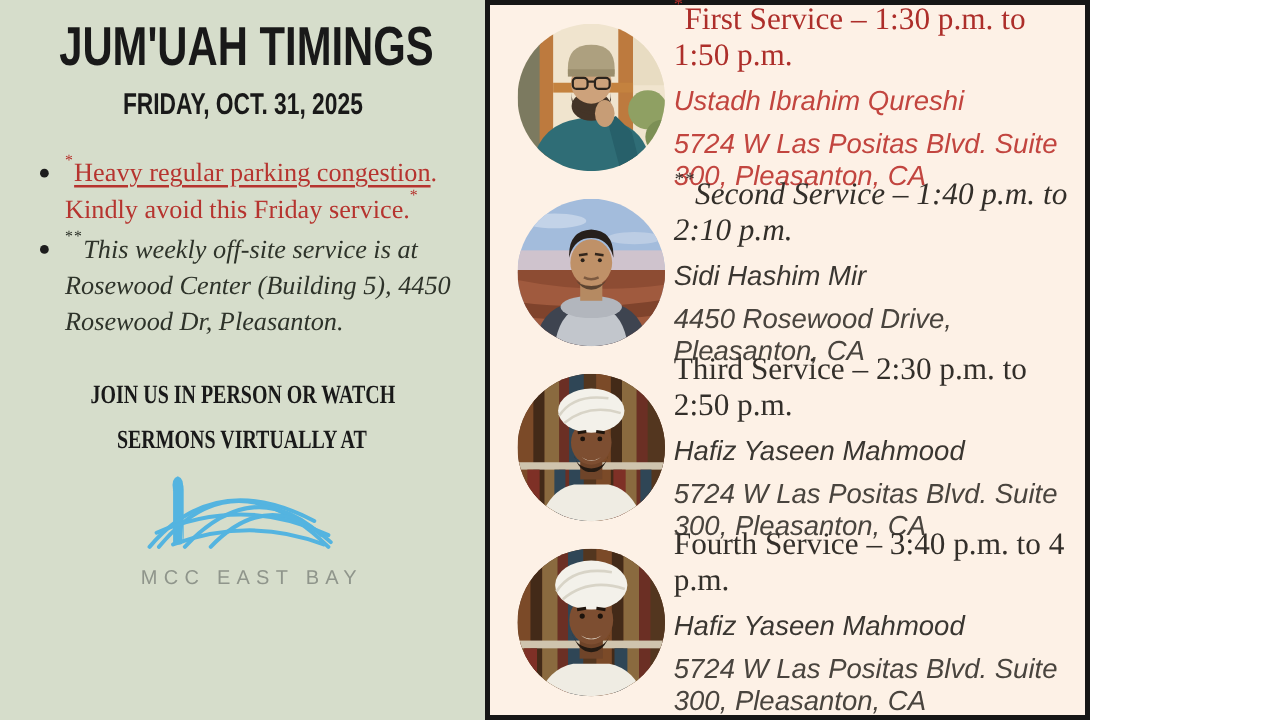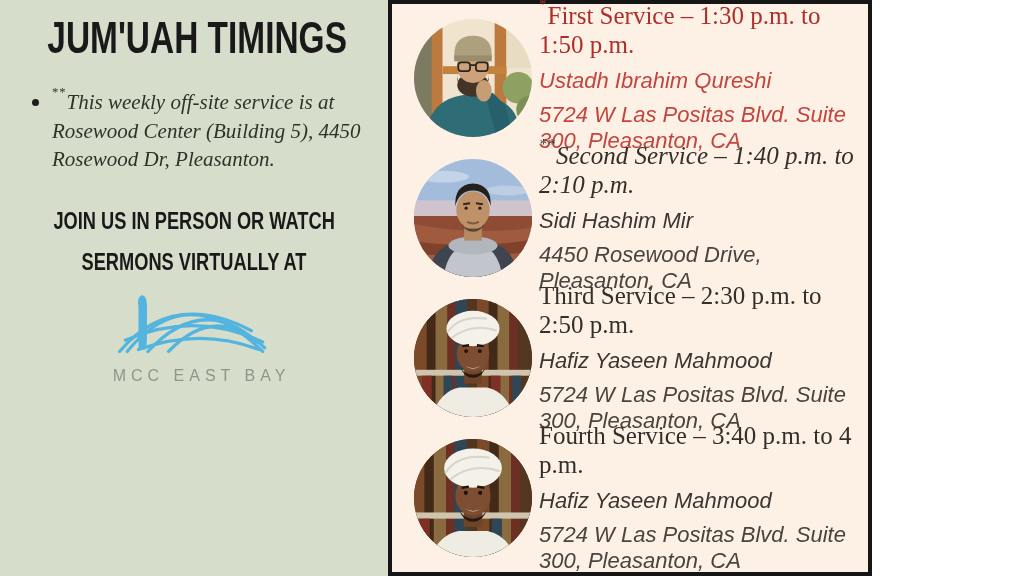--- a/index.html
+++ b/index.html
@@ -13,21 +13,21 @@
   .flyer-title { margin-top:14px; font-size:44px; font-weight:bold; color:#191919; letter-spacing:0px; line-height:1.1; }
   .flyer-date { margin-top:8px; font-size:24px; font-weight:bold; color:#191919; }
   .notes { margin:26px 18px 0 30px; text-align:left; list-style:none; }
   .notes li { position:relative; padding-left:22px; font-family:"Liberation Serif", serif; font-size:21px; line-height:1.36; margin-bottom:4px; }
   .notes li .dot { position:absolute; left:2px; top:11px; width:7px; height:7px; border-radius:50%; background:#1d1d1d; }
   .note-red { color:#b6342f; }
   .note-red u { text-decoration-thickness:1.5px; text-underline-offset:3px; }
   .note-dark { color:#2e332a; }
   .note-dark em { font-style:italic; }
   sup.mark { font-size:0.60em; position:relative; top:-0.45em; letter-spacing:1px; }
-  .join-block { margin-top:26px; font-size:24px; font-weight:bold; color:#191919; line-height:1.72; }
+  .join-block { margin-top:26px; font-size:21px; font-weight:bold; color:#191919; line-height:1.72;font-family:Liberation Serif, serif; }
   .join-underline { border-bottom:3px solid #191919; padding-bottom:1px; }
   .logo-block { margin-top:10px; }
   .logo-text { margin-top:2px; font-size:16px; letter-spacing:5px; color:#8f958b;padding-left:15px; }
 
   
   .services-panel { width:636px; height:576px; background:#fdf1e6; border:4px solid #161616; display:flex; flex-direction:column; justify-content:space-evenly; padding:4px 0 4px 22px; }
   .service-row { display:flex; align-items:center; gap:7px; height:140px; }
   .avatar { width:118px; height:118px; border-radius:50%; overflow:hidden; flex:0 0 118px; }
   .svc-text { flex:1; padding-right:10px; }
   .svc-title { font-family:"Liberation Serif", serif; font-size:25px; margin-bottom:9px; }
@@ -40,22 +40,27 @@
   .row-dark .svc-address { color:#49443e; }
   .row-italic .svc-title, .row-italic .svc-name { font-style:italic; }
 </style>
 </head>
 <body>
 
 <div class="canvas">
 
   <aside class="left-panel">
     <h1 class="flyer-title"><span class="cond">JUM'UAH TIMINGS</span></h1>
+    <div class="flyer-date"><span class="cond">FRIDAY, OCT. 31, 2025</span></div>
 
     <ul class="notes">
+      <li class="note-red">
+        <span class="dot"></span>
+        <sup class="mark">*</sup><u>Heavy regular parking congestion</u><span>. Kindly avoid this Friday service.</span><sup class="mark">*</sup>
+      </li>
       <li class="note-dark">
         <span class="dot"></span>
         <sup class="mark">**</sup><em>This weekly off-site service is at Rosewood Center (Building 5), 4450 Rosewood Dr, Pleasanton.</em>
       </li>
     </ul>
 
     <div class="join-block">
       <div><span class="cond">JOIN US IN PERSON OR WATCH</span></div>
       <div><span class="cond">SERMONS VIRTUALLY AT</span></div>
     </div>

